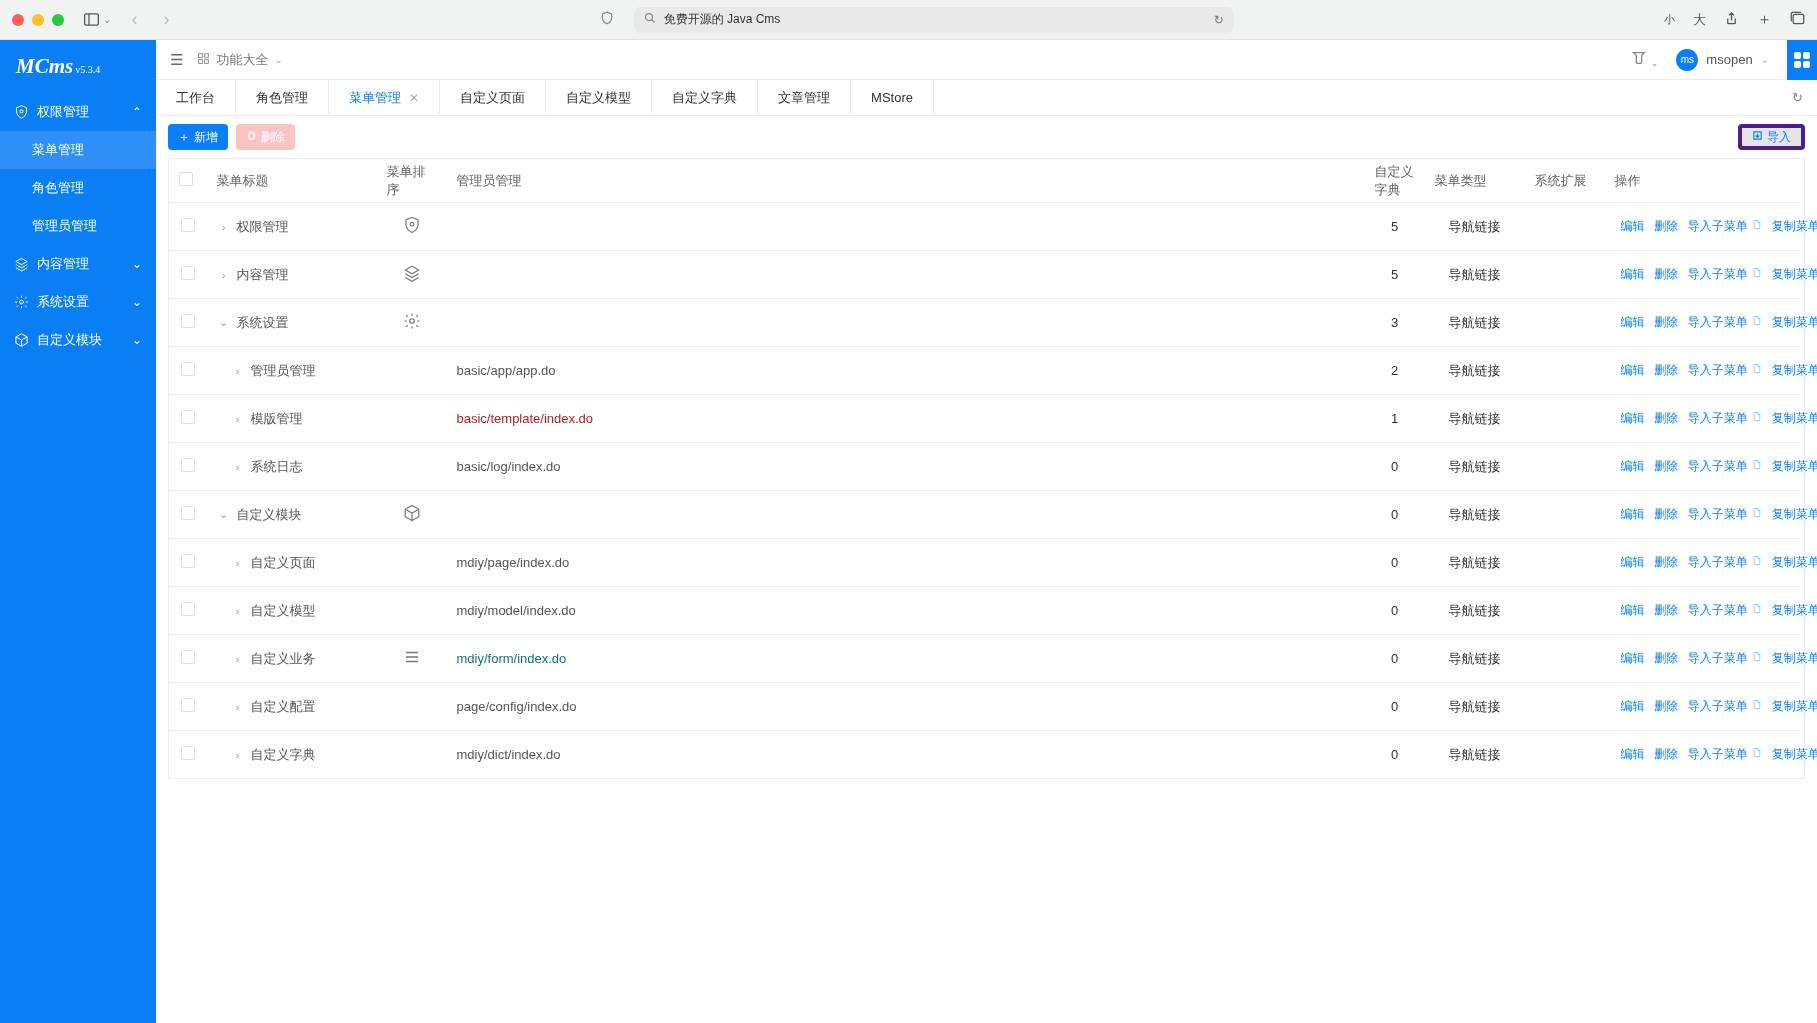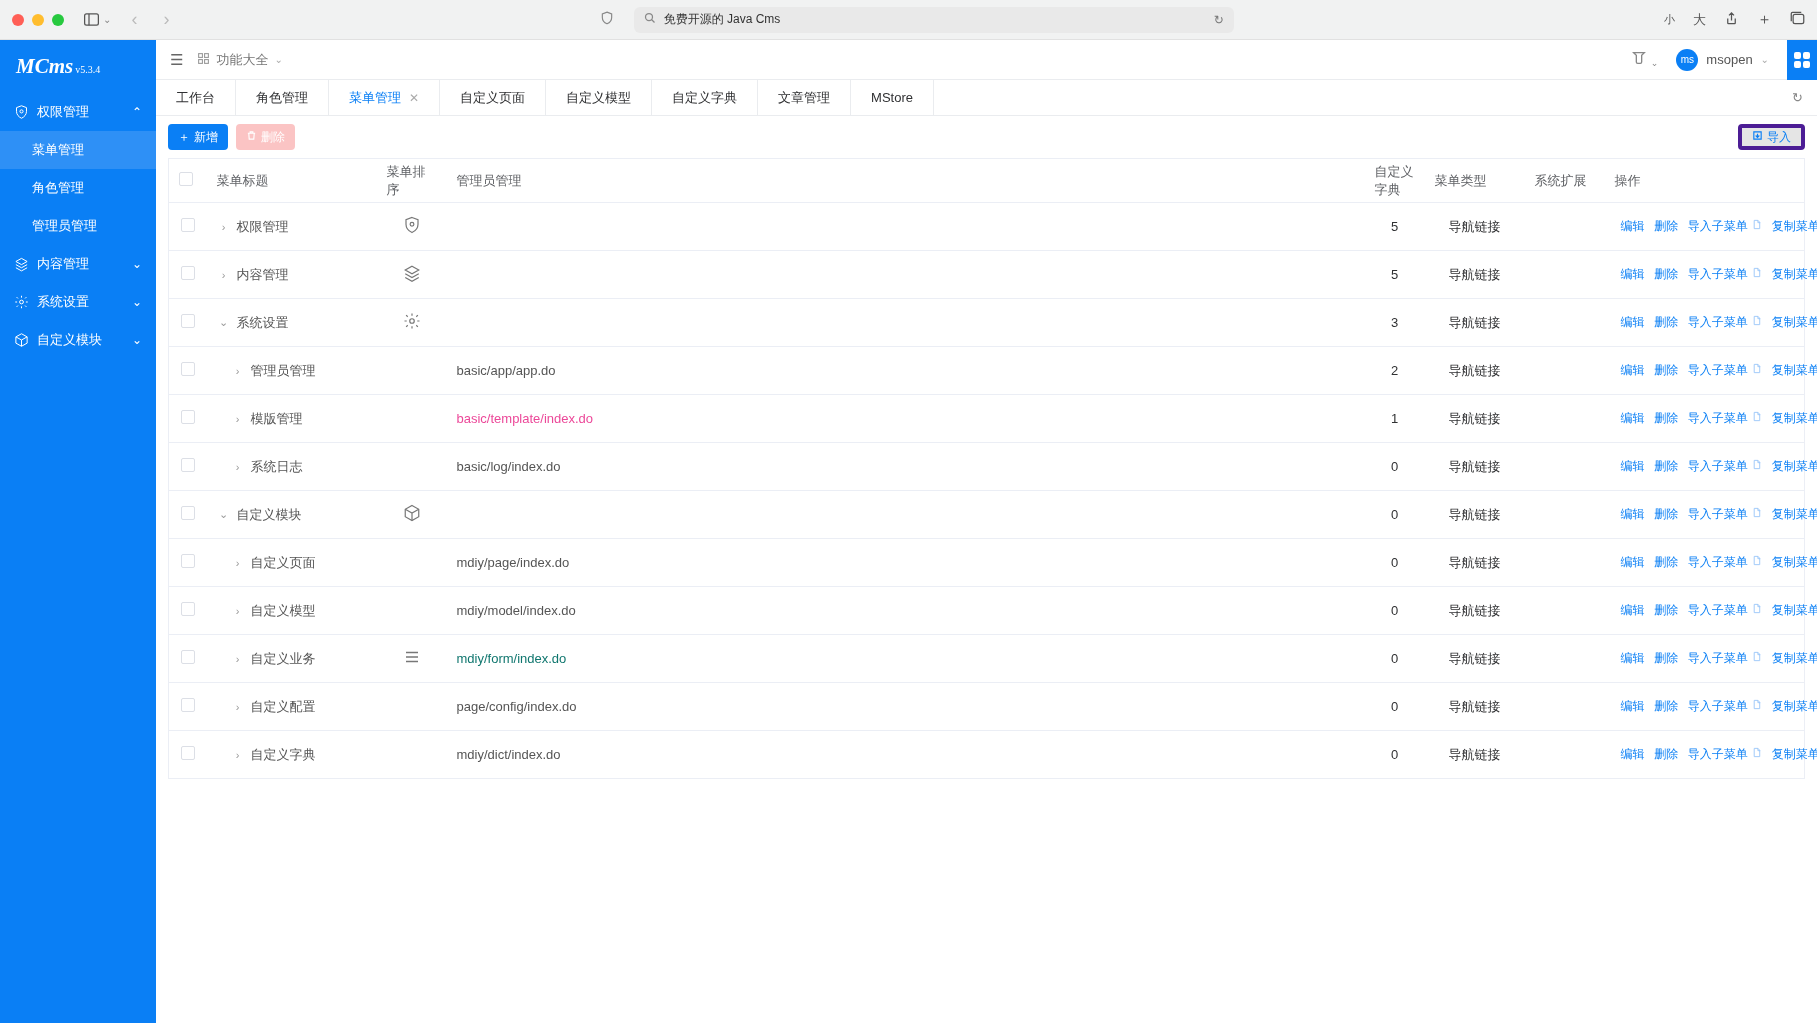--- a/index.html
+++ b/index.html
@@ -422,21 +422,21 @@
             </tr>
             <tr>
     <td class="center"><span class="chk"></span></td>
     <td>
                 <div class="title-cell indent-1">
         <span class="expander">›</span>
         <span>模版管理</span>
                 </div>
               </td>
     <td class="icon-cell"></td>
-    <td style="color:#ec4899">basic/template/index.do</td>
+    <td style="color:#b91c1c">basic/template/index.do</td>
     <td class="center">1</td>
     <td class="center">导航链接</td>
     <td class="center"></td>
     <td class="actions">
       <a>编辑</a>
       <a>删除</a>
       <a>导入子菜单</a>
       <span class="doc-icon">
         <svg width="11" height="11" viewBox="0 0 24 24" fill="none" stroke="#9ac6f8" stroke-width="2">
                     <path d="M7 3h8l4 4v14H7zM15 3v5h5"></path>

